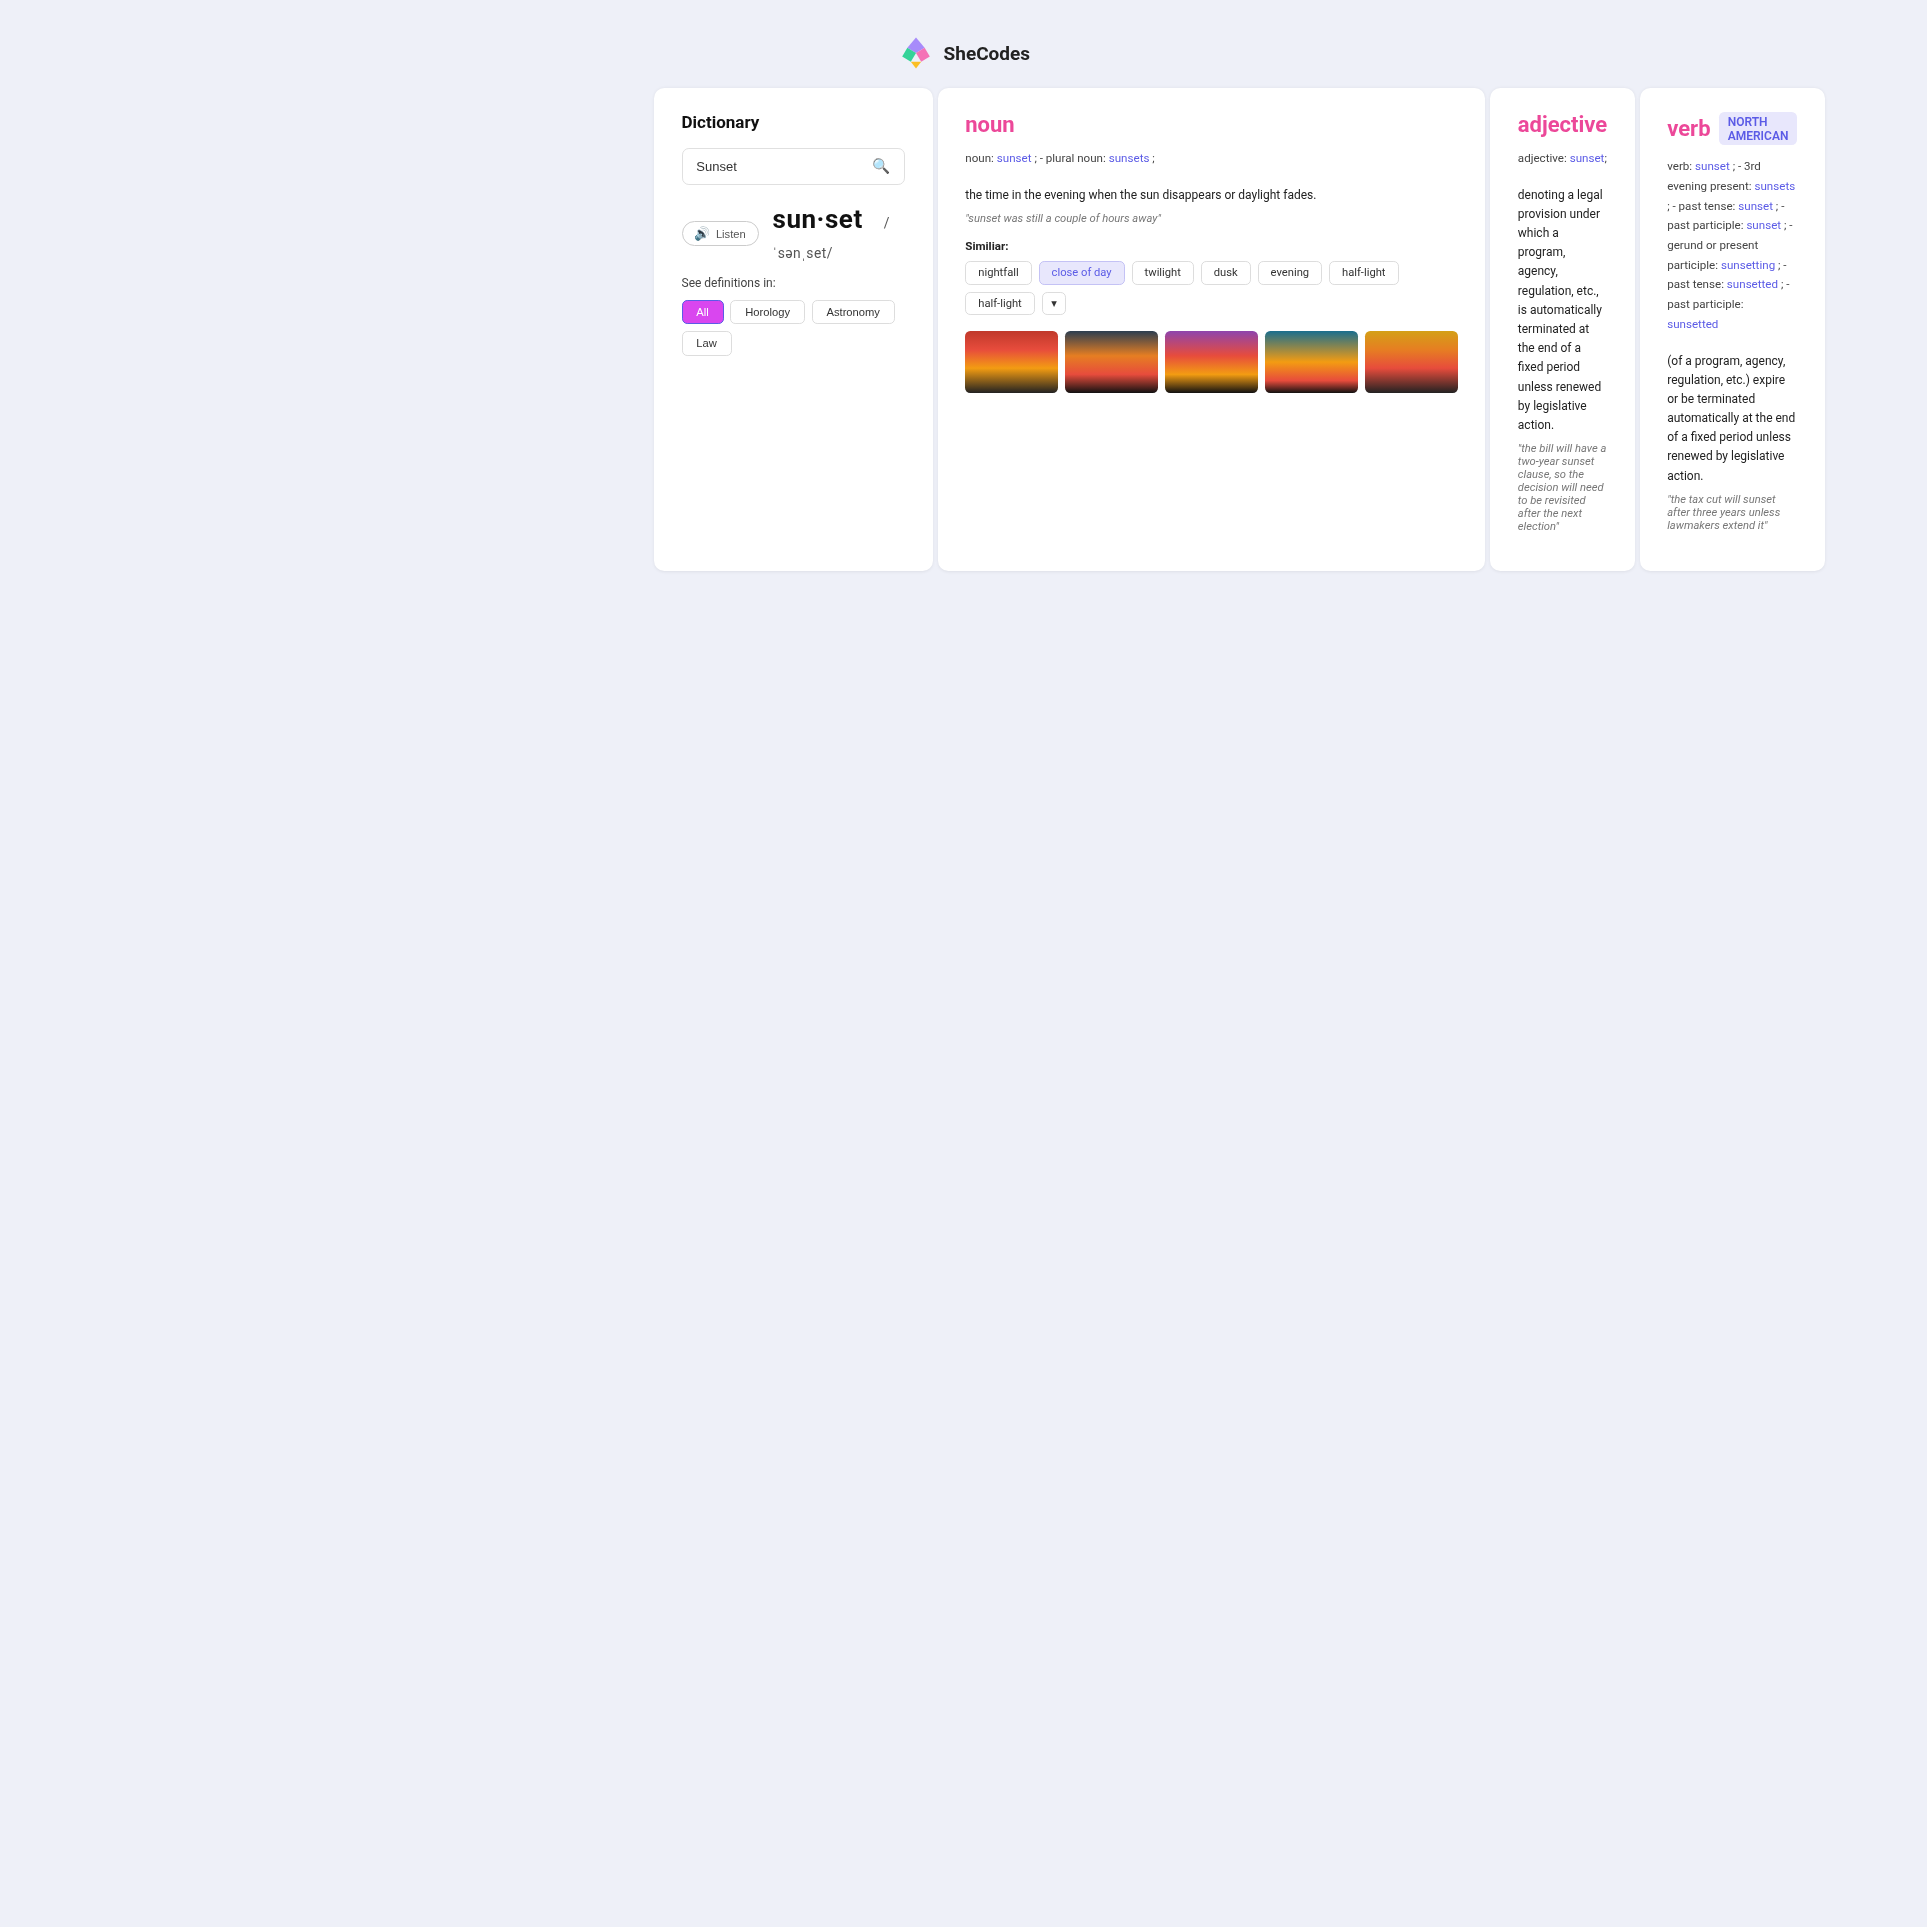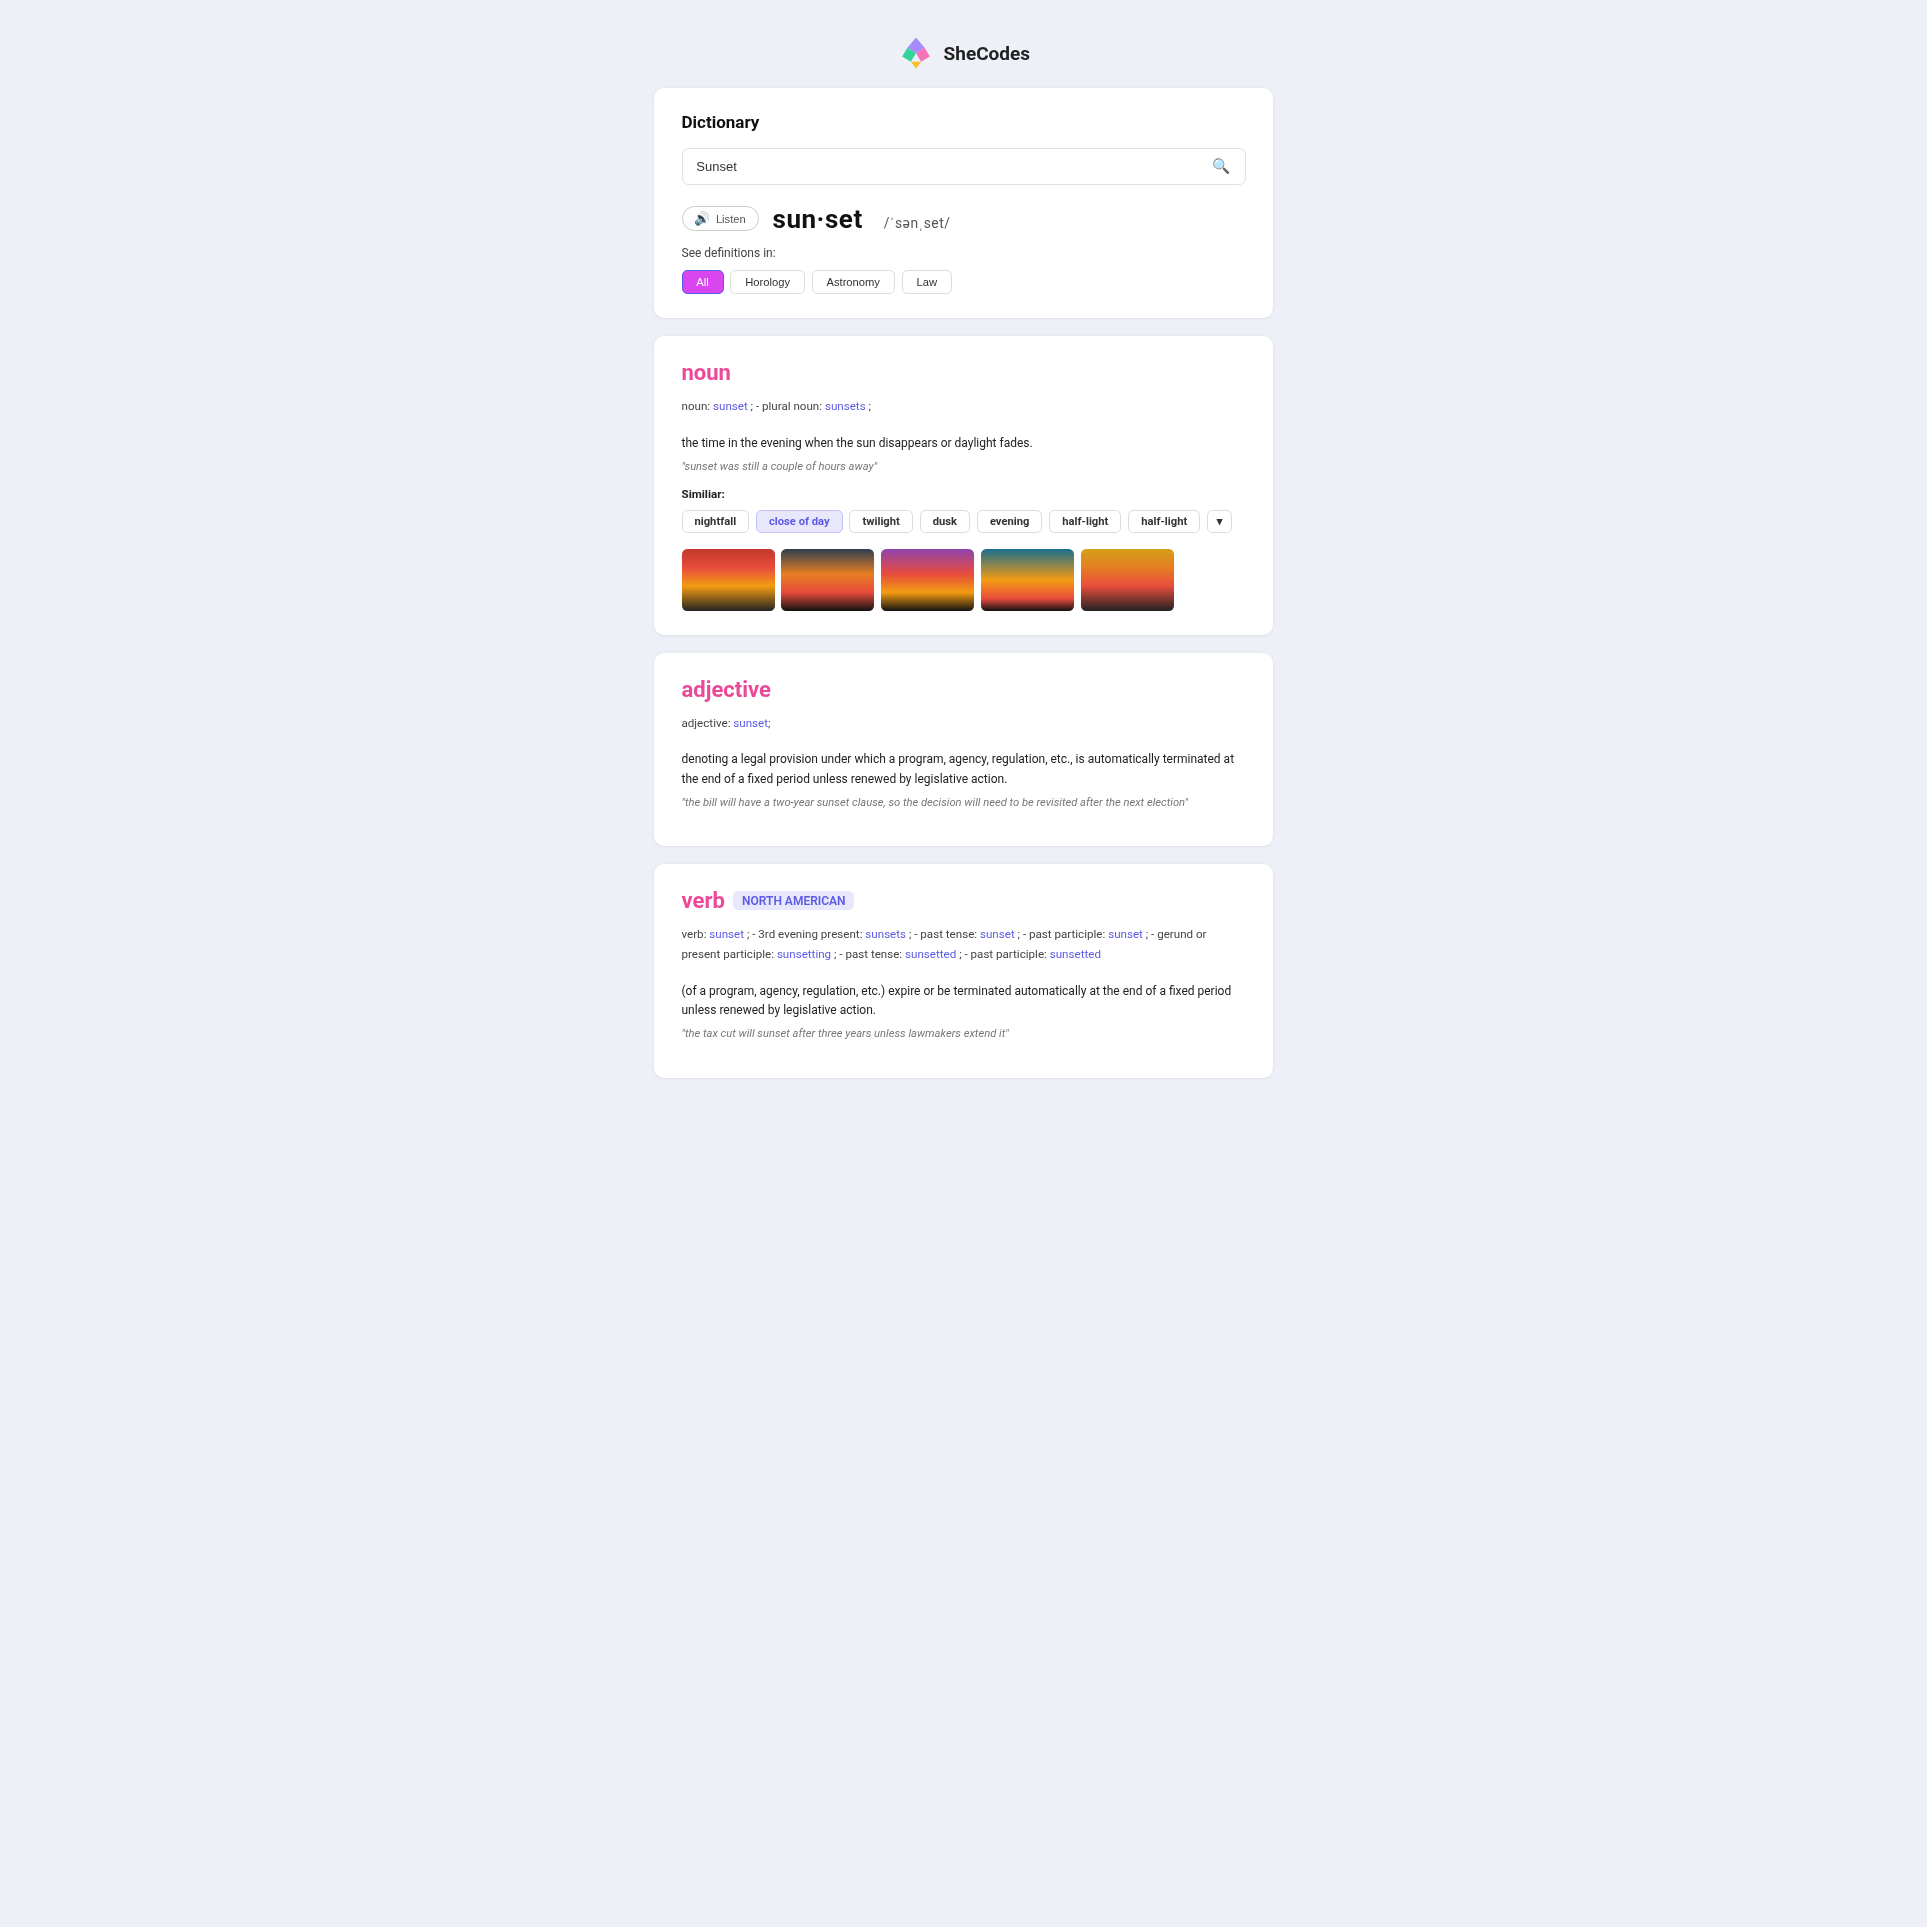--- a/index.html
+++ b/index.html
@@ -22,22 +22,22 @@
     }
     .logo-text {
       font-size: 19px;
       font-weight: 700;
       color: #222;
     }
     .main-container {
       max-width: 619px;
       margin: 16px auto;
       display: flex;
-      flex-direction: column;
-      gap: 18px;
+      flex-direction: row;
+      gap: 5px;
     }
     .card {
       background: #fff;
       border-radius: 10.3px;
       padding: 24px 27.5px;
       box-shadow: 0 0.9px 3.4px rgba(0,0,0,0.07);
     }
     .dict-title {
       font-size: 17px;
       font-weight: 700;
@@ -167,21 +167,20 @@
       font-weight: 700;
       color: #222;
       margin-bottom: 8.6px;
     }
     .similar-tags {
       display: flex;
       flex-wrap: wrap;
       gap: 6.9px;
       margin-bottom: 15.5px;
       align-items: center;
-      font-weight: bold;
     }
     .tag {
       padding: 4.3px 12px;
       border: 1.3px solid #ddd;
       border-radius: 5.2px;
       font-size: 11.2px;
       color: #333;
       cursor: pointer;
     }
     .tag.highlighted {

